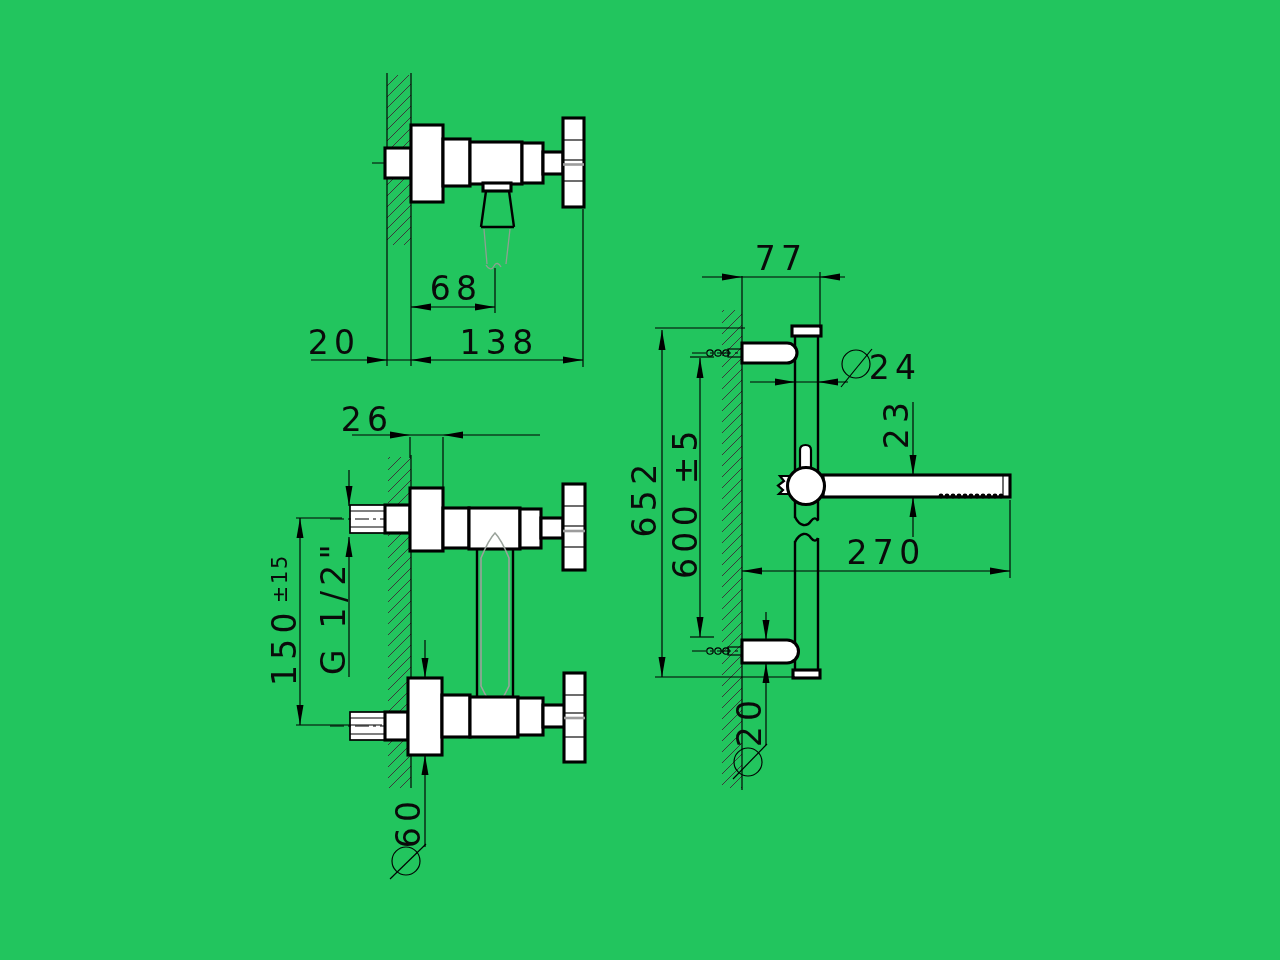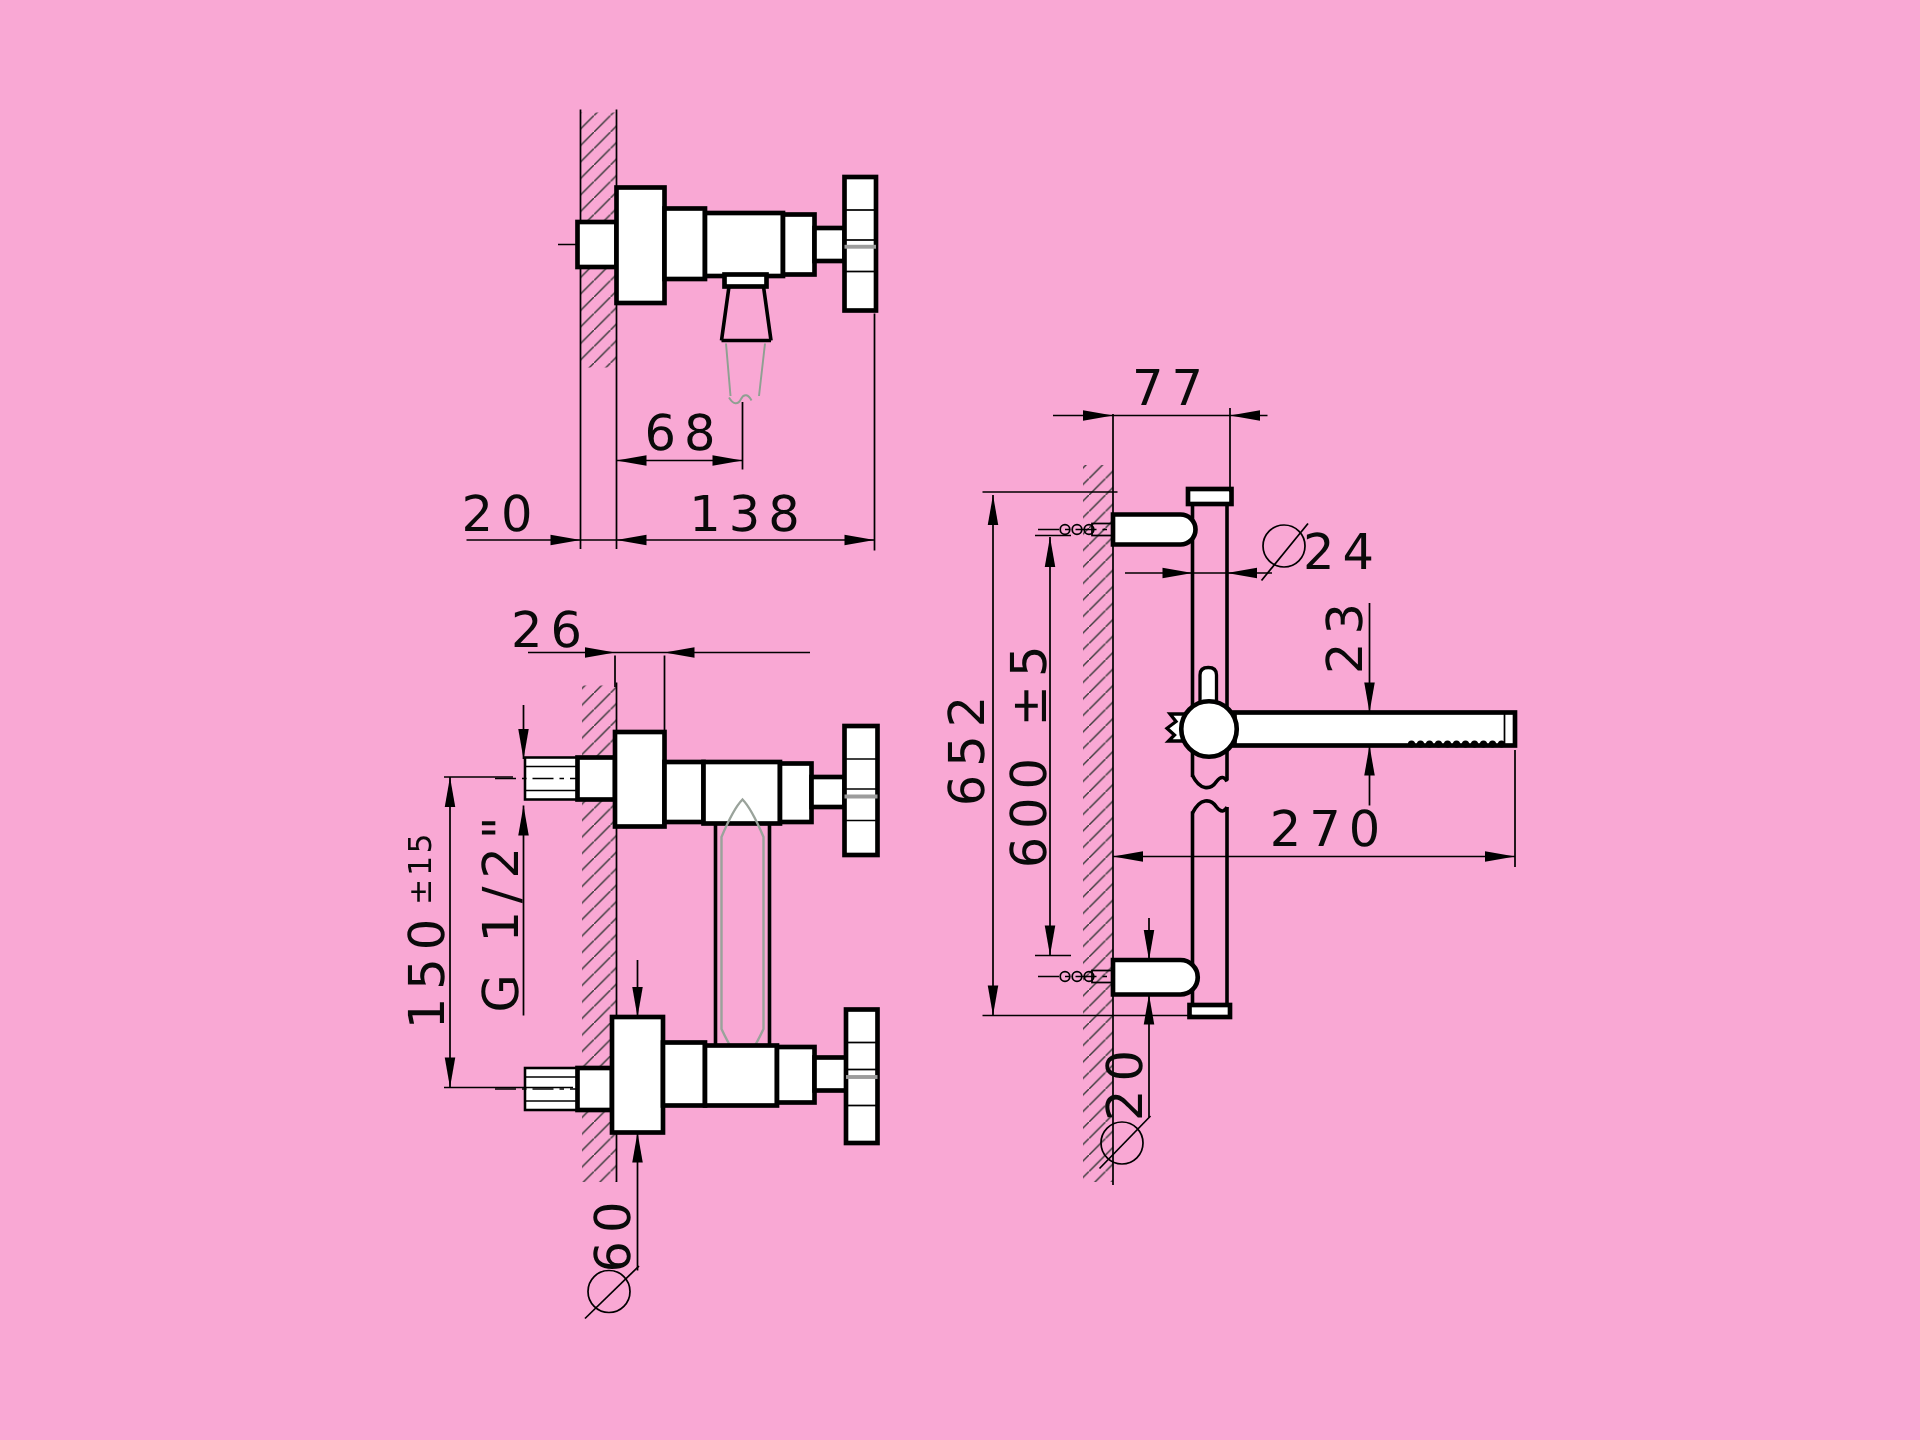--- a/index.html
+++ b/index.html
@@ -1,16 +1,16 @@
 <!DOCTYPE html>
 <html><head>
 <meta charset="utf-8">
 <style>
   html,body{margin:0;padding:0;background:#fff}
-  .page{width:1280px;height:960px;background:#f9a8d4;position:relative}
+  .page{width:1280px;height:960px;background:#22c55e;position:relative}
   svg{display:block}
   text{font-family:"DejaVu Sans","Liberation Sans",sans-serif;font-size:33px;letter-spacing:.16em;fill:#0a0a0a}
   .sup{font-size:21px;letter-spacing:.08em}
   .b2{fill:none;stroke:#000;stroke-width:2.4}
   .p{fill:#fff;stroke:#000;stroke-width:1.7}
   .t{stroke:#000;stroke-width:1.15;fill:none}
   .cl{stroke:#000;stroke-width:1;stroke-dasharray:14 4 3 4;fill:none}
   .g{stroke:#9aa39b;stroke-width:1.6;fill:none}
   .gt{stroke:#8fa092;stroke-width:1.3;fill:none}
   .gb{stroke:#9c9c9c;stroke-width:2.6;fill:none}

